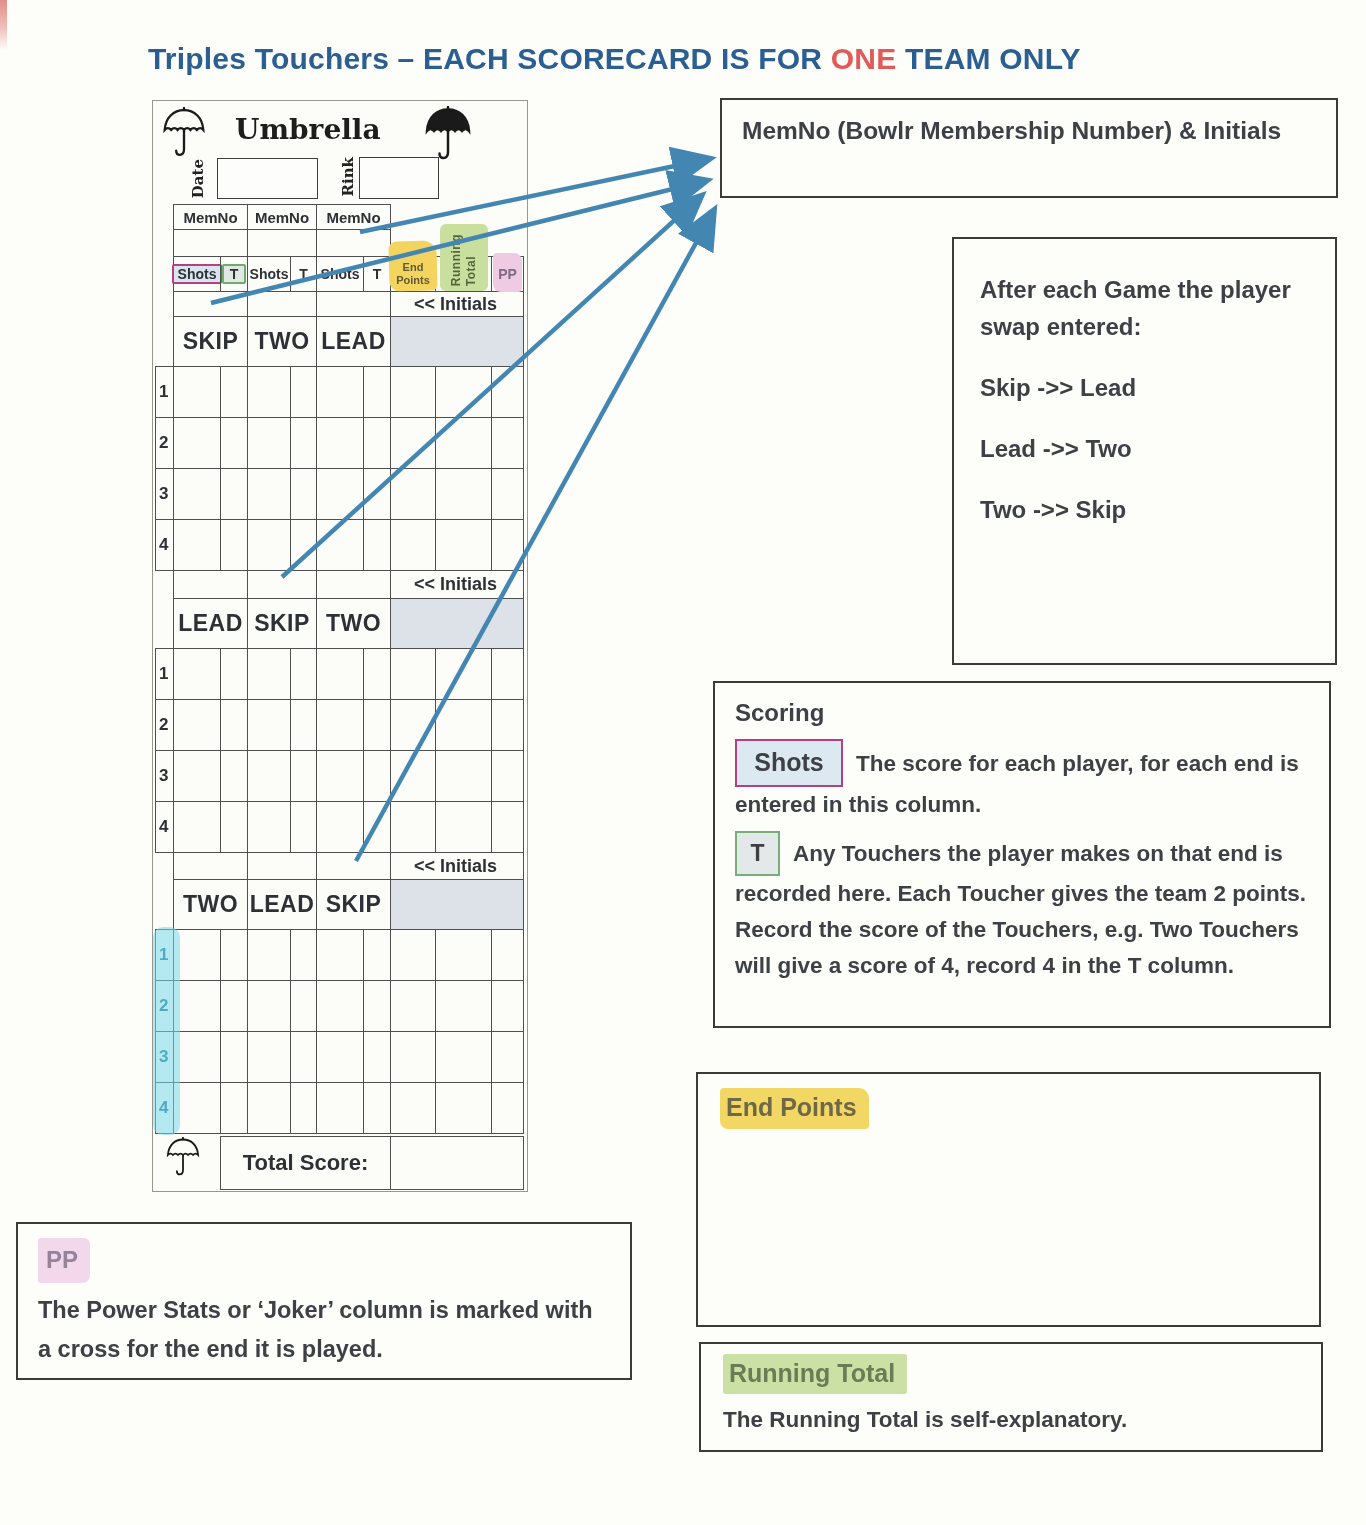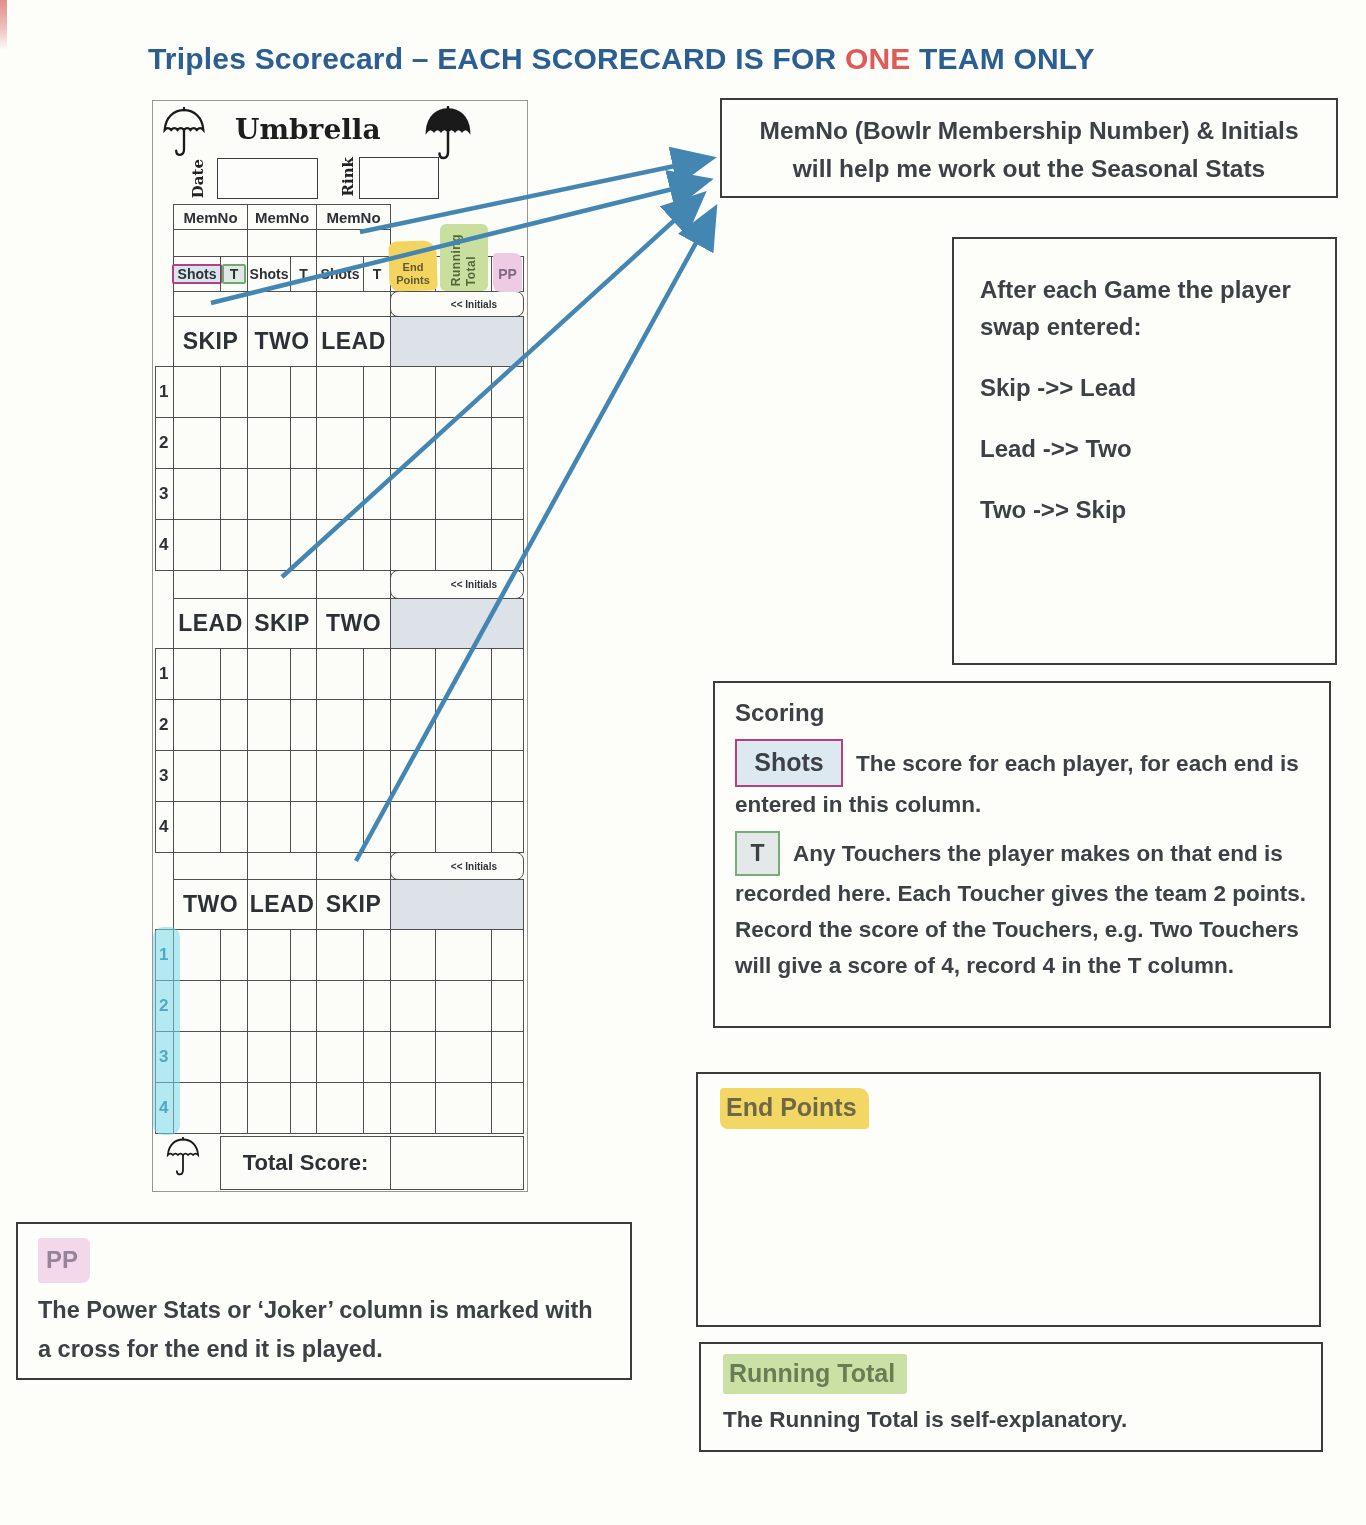--- a/index.html
+++ b/index.html
@@ -18,21 +18,21 @@
         background:#fcfcf9;border:1.5px solid #98988f;box-sizing:border-box;}
   .cell{position:absolute;box-sizing:border-box;border:1px solid #4f4f4f;
         display:flex;align-items:center;justify-content:center;
         color:#2d3035;background:transparent;}
   .memno{font-size:15px;font-weight:bold;}
   .colhead{font-size:14px;font-weight:bold;}
   .chip-shots{border:2px solid #b5407e;background:#d9e5ee;padding:0 4px;border-radius:2px;}
   .chip-t{border:2px solid #6faa6f;background:#e0e8e5;padding:0 6px;border-radius:2px;}
   .pos{font-size:23px;font-weight:700;letter-spacing:.5px;}
   .grey-cell{background:#dde1e8;}
-  .init-cell{justify-content:flex-end;padding-right:26px;font-size:10px;font-weight:bold;border-radius:8px;}
+  .init-cell{justify-content:flex-end;padding-right:26px;font-size:18px;font-weight:bold;}
   .num{font-size:17px;font-weight:bold;justify-content:flex-start;padding-left:3px;}
   .num.g3{color:#1d6f8e;}
   .total-label{font-size:22px;font-weight:600;}
   .swash{position:absolute;z-index:1;}
   .ep-swash{background:#f3d45f;border-radius:8px 14px 6px 10px;transform:rotate(-1.5deg);}
   .rt-swash{background:#c8df9e;border-radius:6px;}
   .pp-swash{background:#efcbe3;border-radius:4px 8px 4px 8px;}
   .ep-label{position:relative;z-index:2;font-size:11px;font-weight:bold;color:#5f5a35;
             line-height:13px;text-align:center;}
   .pp-label{position:relative;z-index:2;font-size:14px;font-weight:bold;color:#7d6a84;}
@@ -45,21 +45,21 @@
             font-family:"DejaVu Serif",serif;font-weight:bold;font-size:15px;color:#222;}
   .field-box{position:absolute;border:1.5px solid #3c3c3c;background:#fdfdfb;box-sizing:border-box;}
   .cyan-band{position:absolute;left:0px;top:826px;width:27px;height:208px;
             background:rgba(120,216,236,.55);border-radius:10px;z-index:3;}
   .umb{position:absolute;line-height:0;}
 
   
   .note{position:absolute;border:2px solid #3b3b3b;background:#fdfdfa;box-sizing:border-box;
         color:#3d4146;font-weight:bold;}
   .memno-note{left:720px;top:98px;width:618px;height:100px;padding:12px 20px;
-        font-size:24.5px;line-height:38px;text-align:center;}
+        font-size:24.5px;line-height:38px;}
   .swap-note{left:952px;top:237px;width:385px;height:428px;padding:24px 26px;
         font-size:24px;line-height:37px;}
   .swap-note p{margin:0 0 21px 0;}
   .swap-note p.rule{margin:24px 0;}
   .scoring-note{left:713px;top:681px;width:618px;height:347px;padding:12px 20px;
         font-size:22.5px;line-height:36px;}
   .scoring-note .h{font-size:24px;margin-bottom:0;}
   .chip{display:inline-block;text-align:center;box-sizing:border-box;background:#dde9f0;
         vertical-align:baseline;}
   .shots-chip{border:2.5px solid #b5407e;width:108px;height:48px;line-height:43px;
@@ -82,21 +82,21 @@
   
   .arrows{position:absolute;left:0;top:0;width:1366px;height:1525px;pointer-events:none;z-index:5;}
 </style>
 </head>
 <body>
 
 <div class="page">
 
   <div class="scan-mark"></div>
 
-  <div class="title"><span>Triples Scorecard – EACH SCORECARD IS FOR </span><span class="one">ONE</span><span> TEAM ONLY</span></div>
+  <div class="title"><span>Triples Touchers – EACH SCORECARD IS FOR </span><span class="one">ONE</span><span> TEAM ONLY</span></div>
 
   <div class="card" id="card">
       <div class="umb" style="left:8px;top:6px"><svg width="46" viewBox="0 0 100 112">
           <path d="M8,50 C10,22 28,7 50,7 C72,7 90,22 92,50 Q85,42 78,50 Q71,42 64,50 Q57,42 50,50 Q43,42 36,50 Q29,42 22,50 Q15,42 8,50 Z" fill="none" stroke="#1a1a1a" stroke-width="5"></path>
           <path d="M50,2 L50,7 M50,50 L50,92 Q50,104 41,104 Q33,104 33,95" fill="none" stroke="#1a1a1a" stroke-width="5" stroke-linecap="round"></path>
         </svg></div>
       <div class="club-title">Umbrella</div>
       <div class="umb" style="left:270px;top:5px"><svg width="50" viewBox="0 0 100 112">
           <path d="M8,50 C10,22 28,7 50,7 C72,7 90,22 92,50 Q85,42 78,50 Q71,42 64,50 Q57,42 50,50 Q43,42 36,50 Q29,42 22,50 Q15,42 8,50 Z" fill="#1a1a1a" stroke="#1a1a1a" stroke-width="5"></path>
           <path d="M50,2 L50,7 M50,50 L50,92 Q50,104 41,104 Q33,104 33,95" fill="none" stroke="#1a1a1a" stroke-width="5" stroke-linecap="round"></path>
@@ -293,21 +293,20 @@
       <div class="umb" style="left:12px;top:1036px"><svg width="36" viewBox="0 0 100 112">
           <path d="M8,50 C10,22 28,7 50,7 C72,7 90,22 92,50 Q85,42 78,50 Q71,42 64,50 Q57,42 50,50 Q43,42 36,50 Q29,42 22,50 Q15,42 8,50 Z" fill="none" stroke="#1a1a1a" stroke-width="5"></path>
           <path d="M50,2 L50,7 M50,50 L50,92 Q50,104 41,104 Q33,104 33,95" fill="none" stroke="#1a1a1a" stroke-width="5" stroke-linecap="round"></path>
         </svg></div>
       <div class="cell total-label" style="left: 67px; top: 1035px; width: 171px; height: 54px;">Total Score:</div>
       <div class="cell" style="left: 237px; top: 1035px; width: 134px; height: 54px;"></div>
     </div>
 
   <div class="note memno-note">
     <div>MemNo (Bowlr Membership Number) &amp; Initials</div>
-    <div>will help me work out the Seasonal Stats</div>
   </div>
 
   <div class="note swap-note">
     <p>After each Game the player swap entered:</p>
     <p class="rule">Skip -&gt;&gt; Lead</p>
     <p class="rule">Lead -&gt;&gt; Two</p>
     <p class="rule">Two -&gt;&gt; Skip</p>
   </div>
 
   <div class="note scoring-note">

